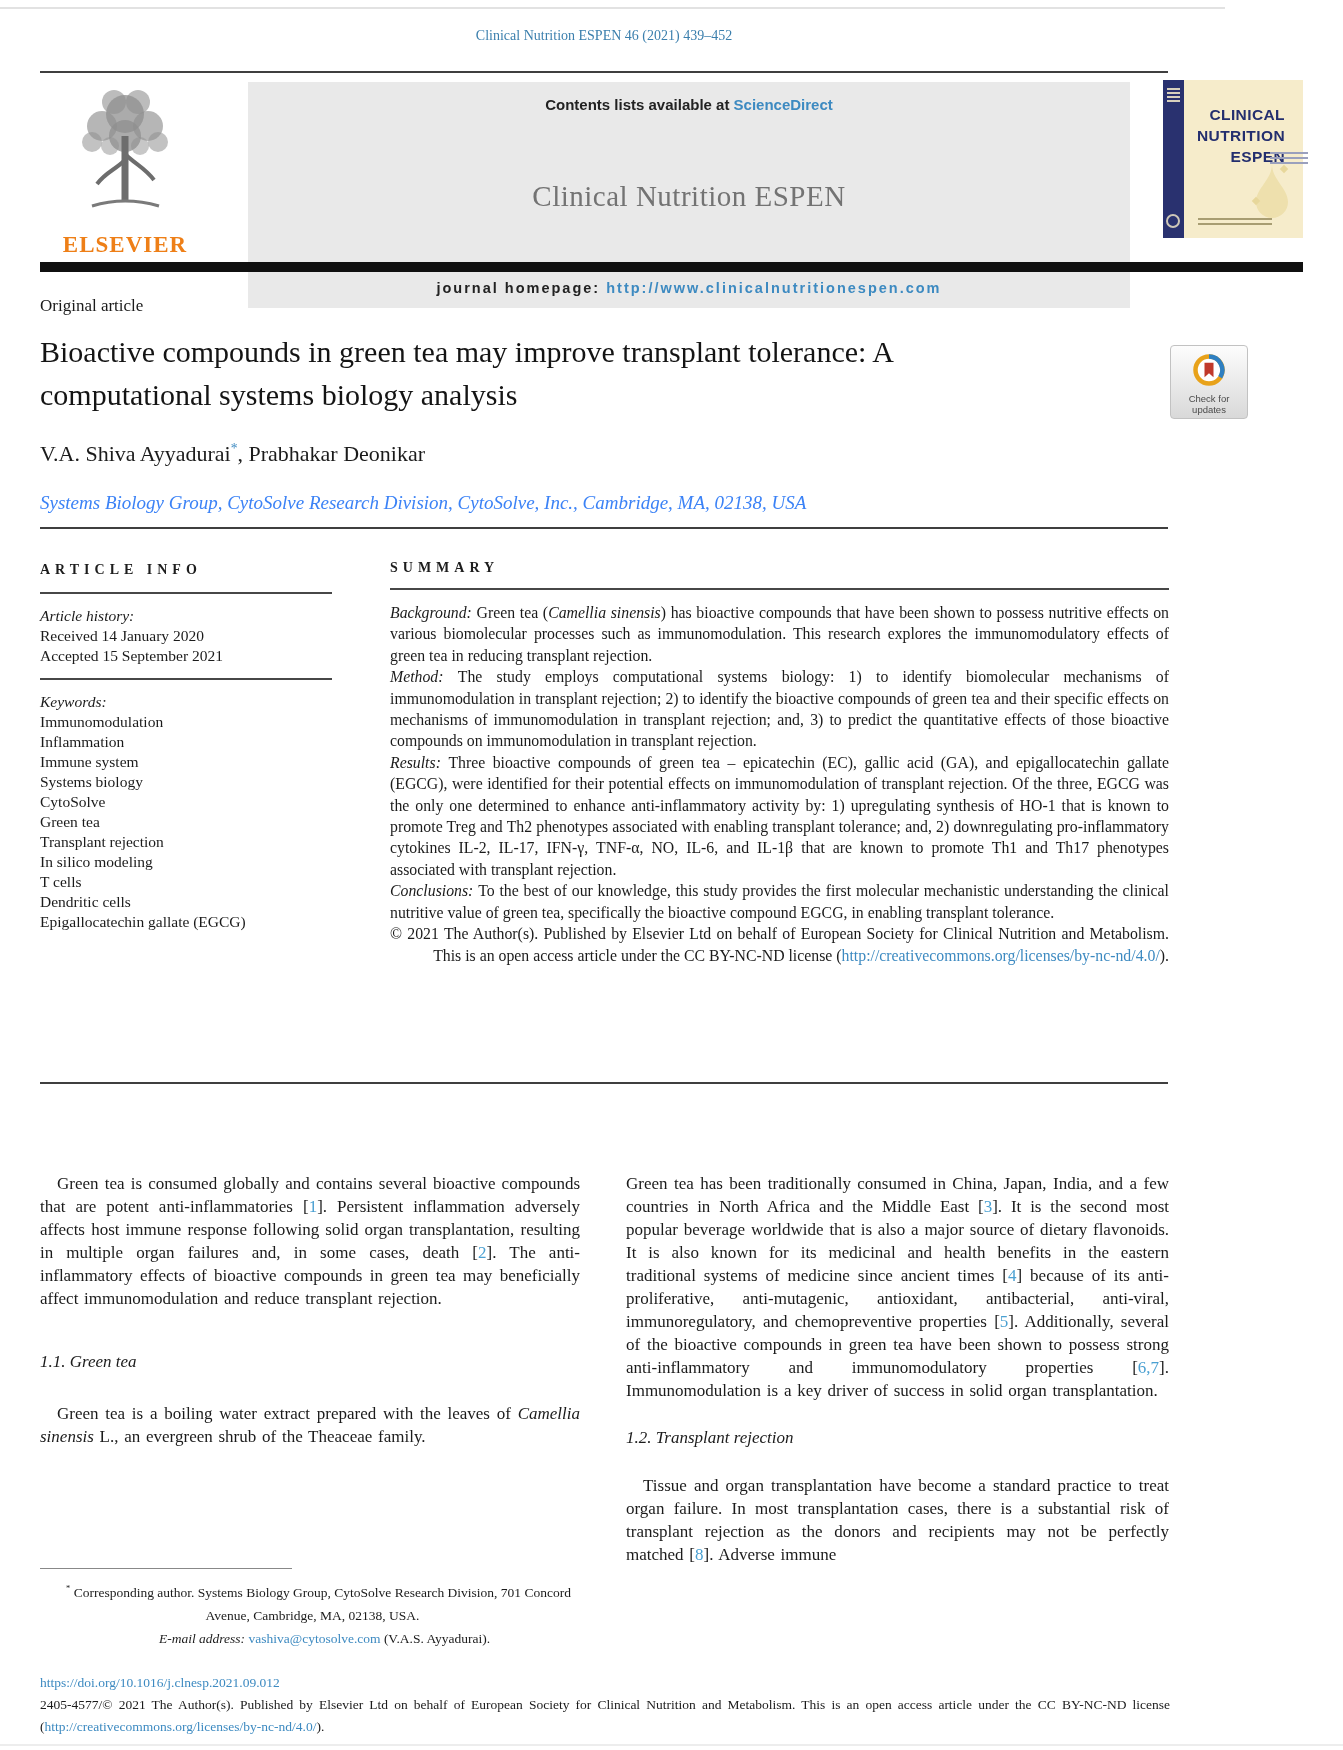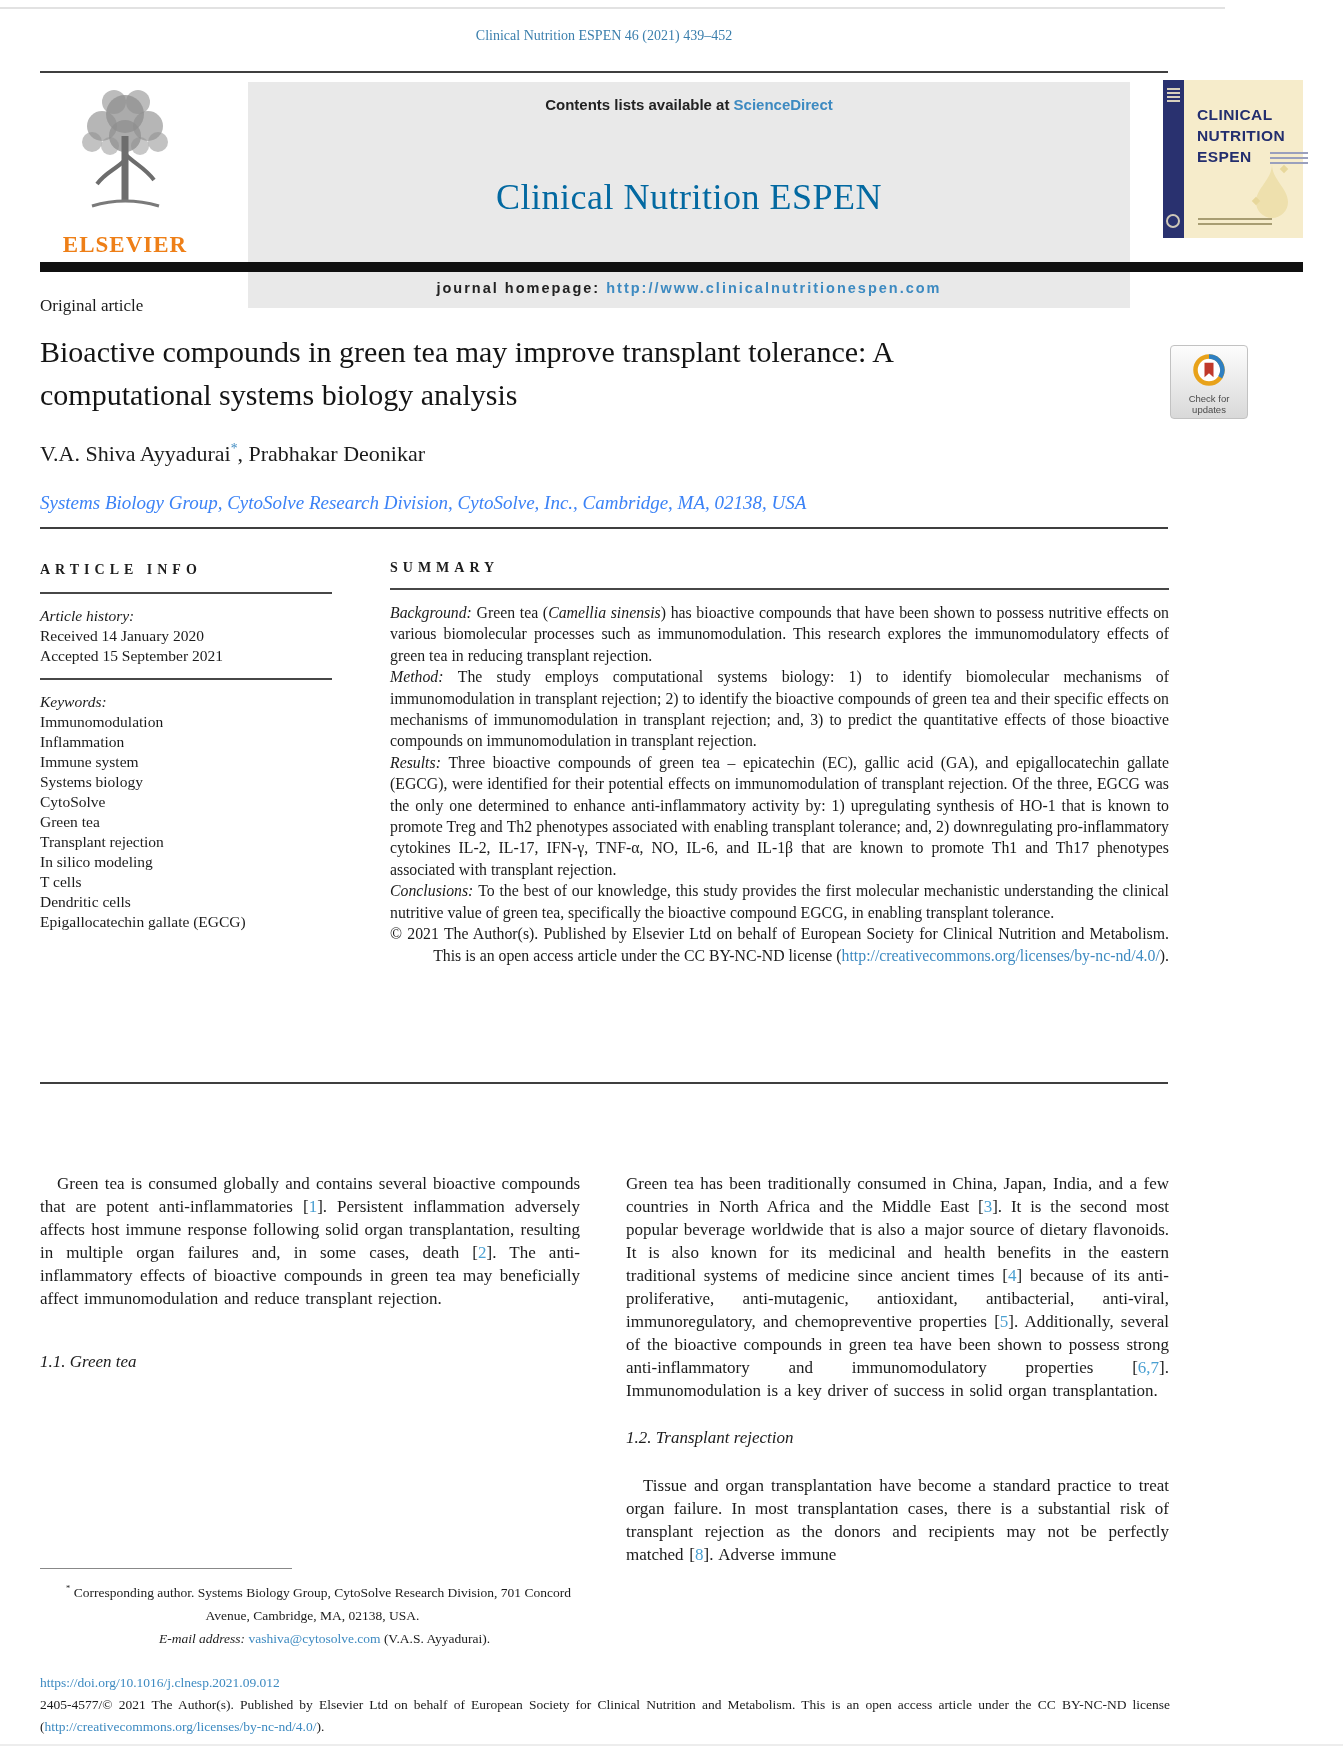--- a/index.html
+++ b/index.html
@@ -18,32 +18,32 @@
   .rule-info { top:527px; }
   .rule-body { top:1082px; height:2px; }
 
   .elsevier { position:absolute; top:84px; left:45px; width:160px; text-align:center; }
   .elsevier-word { color:#ee7f17; font-weight:bold; font-size:23px; letter-spacing:1px; margin-top:2px; }
 
   .banner { position:absolute; top:82px; left:248px; width:882px; height:226px;
             background:#e9e9e9; display:flex; flex-direction:column; align-items:center;
             justify-content:space-between; padding:14px 0 12px 0; }
   .contents-line { font-family:"Liberation Sans", sans-serif; font-size:15px; font-weight:bold; color:#222; }
-  .journal-title { font-size:36px; color:#0369a1; letter-spacing:0.5px; }
+  .journal-title { font-size:29px; color:#737373; letter-spacing:0.5px; }
   .homepage-line { font-family:"Liberation Sans", sans-serif; font-size:14.5px; font-weight:bold;
                    letter-spacing:2px; color:#222; }
 
   
   .cover { position:absolute; top:80px; left:1163px; width:140px; height:158px; background:#f6eccb; }
   .cover-spine { position:absolute; left:0; top:0; width:21px; height:100%; background:#29316f; }
   .spine-glyph { position:absolute; top:8px; left:4px; width:13px; height:15px;
     background:repeating-linear-gradient(#f6eccb 0 2px, #29316f 2px 4px); opacity:.85; }
   .spine-circle { position:absolute; bottom:10px; left:3px; width:14px; height:14px; border-radius:50%;
     border:2px solid rgba(246,236,203,.8); }
-  .cover-main { position:absolute; left:21px; top:0; right:0; bottom:0; }
+  .cover-main { position:absolute; left:21px; top:0; right:0; bottom:0;text-align:right; }
   .cover-title { position:absolute; top:24px; left:13px; font-family:"Liberation Sans", sans-serif;
     font-weight:bold; font-size:15.5px; line-height:21px; color:#232e6e; letter-spacing:.4px; }
   .cover-sub { position:absolute; top:151px; left:86px; width:38px; }
   .cover-sub div, .cover-foot div { height:2px; background:#9aa0bd; margin-bottom:3px; }
   .cover-sub { top:72px; }
   .cover-foot { position:absolute; bottom:10px; left:14px; width:74px; }
   .cover-foot div { background:#a89d72; }
   .cover-drop { position:absolute; bottom:14px; right:8px; }
   .cover-star { position:absolute; width:6px; height:6px; background:#e7d79b; transform:rotate(45deg); }
 
@@ -214,20 +214,21 @@
     <p><span class="i">Results: </span><span>Three bioactive compounds of green tea – epicatechin (EC), gallic acid (GA), and epigallocatechin gallate (EGCG), were identified for their potential effects on immunomodulation of transplant rejection. Of the three, EGCG was the only one determined to enhance anti-inflammatory activity by: 1) upregulating synthesis of HO-1 that is known to promote Treg and Th2 phenotypes associated with enabling transplant tolerance; and, 2) downregulating pro-inflammatory cytokines IL-2, IL-17, IFN-γ, TNF-α, NO, IL-6, and IL-1β that are known to promote Th1 and Th17 phenotypes associated with transplant rejection.</span></p>
     <p><span class="i">Conclusions: </span><span>To the best of our knowledge, this study provides the first molecular mechanistic understanding the clinical nutritive value of green tea, specifically the bioactive compound EGCG, in enabling transplant tolerance.</span></p>
     <p class="copyright"><span>© 2021 The Author(s). Published by Elsevier Ltd on behalf of European Society for Clinical Nutrition and Metabolism. This is an open access article under the CC BY-NC-ND license (</span><span class="lnk">http://creativecommons.org/licenses/by-nc-nd/4.0/</span><span>).</span></p>
   </div>
 
   <div class="rule rule-body"></div>
 
   <div class="col-left bodytext">
     <p class="indent"><span>Green tea is consumed globally and contains several bioactive compounds that are potent anti-inflammatories [</span><span class="ref">1</span><span>]. Persistent inflammation adversely affects host immune response following solid organ transplantation, resulting in multiple organ failures and, in some cases, death [</span><span class="ref">2</span><span>]. The anti-inflammatory effects of bioactive compounds in green tea may beneficially affect immunomodulation and reduce transplant rejection.</span></p>
     <h3 class="sub-h">1.1. Green tea</h3>
+    <p class="indent"><span>Green tea is a boiling water extract prepared with the leaves of </span><span class="i">Camellia sinensis</span><span> L., an evergreen shrub of the Theaceae family.</span></p>
   </div>
 
   <div class="col-right bodytext">
     <p><span>Green tea has been traditionally consumed in China, Japan, India, and a few countries in North Africa and the Middle East [</span><span class="ref">3</span><span>]. It is the second most popular beverage worldwide that is also a major source of dietary flavonoids. It is also known for its medicinal and health benefits in the eastern traditional systems of medicine since ancient times [</span><span class="ref">4</span><span>] because of its anti-proliferative, anti-mutagenic, antioxidant, antibacterial, anti-viral, immunoregulatory, and chemopreventive properties [</span><span class="ref">5</span><span>]. Additionally, several of the bioactive compounds in green tea have been shown to possess strong anti-inflammatory and immunomodulatory properties [</span><span class="ref">6,7</span><span>]. Immunomodulation is a key driver of success in solid organ transplantation.</span></p>
     <h3 class="sub-h">1.2. Transplant rejection</h3>
     <p class="indent"><span>Tissue and organ transplantation have become a standard practice to treat organ failure. In most transplantation cases, there is a substantial risk of transplant rejection as the donors and recipients may not be perfectly matched [</span><span class="ref">8</span><span>]. Adverse immune</span></p>
   </div>
 
   <div class="footnote">
     <div class="fn-rule"></div>

